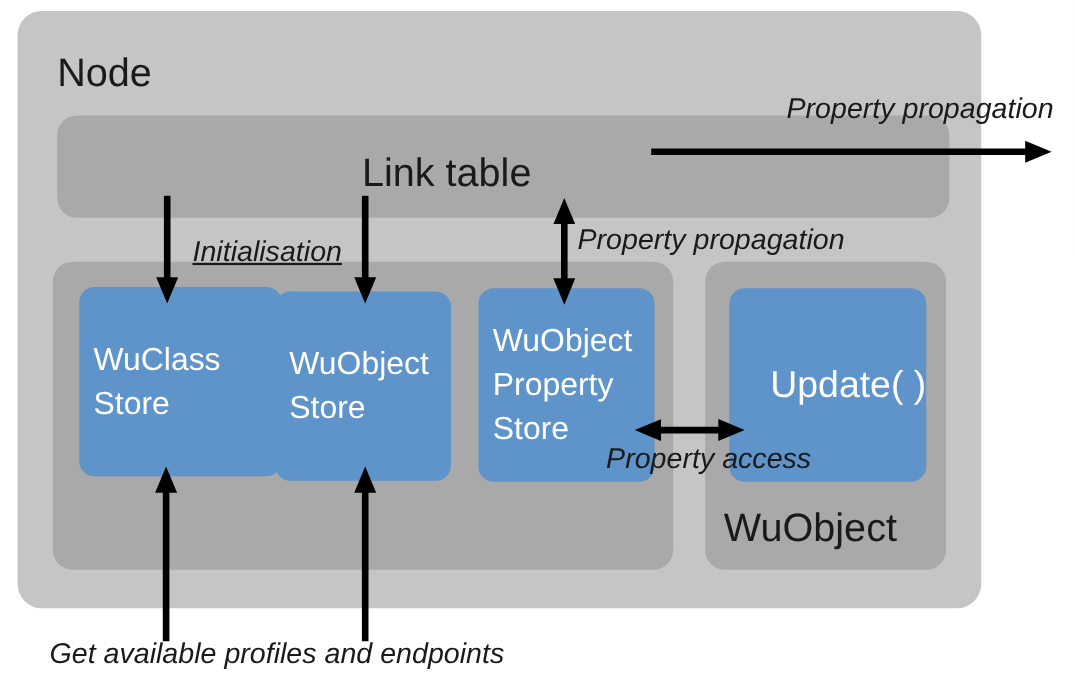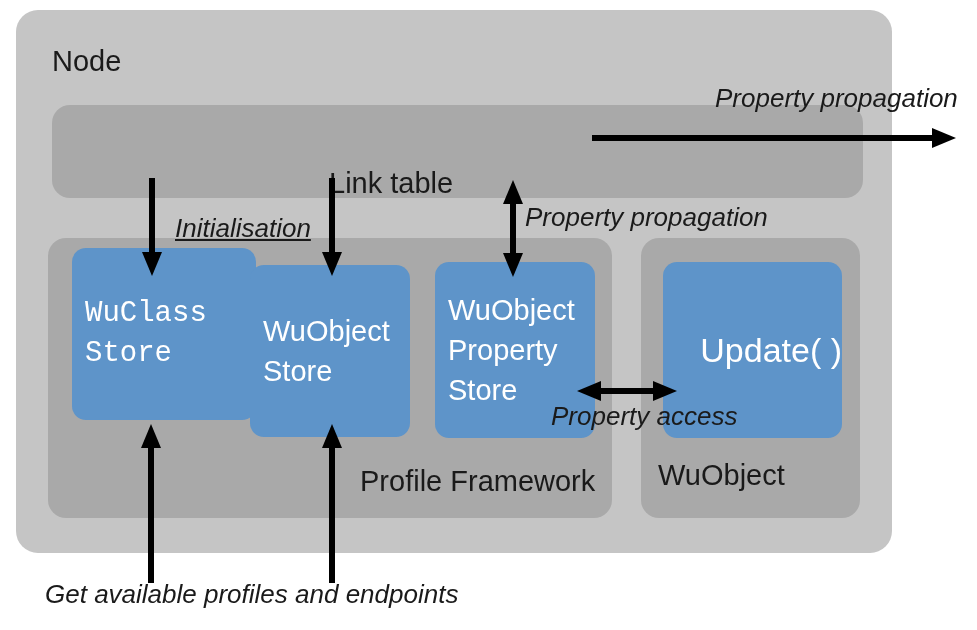--- a/index.html
+++ b/index.html
@@ -45,43 +45,43 @@
     background: var(--box-bg);
     border-radius: 14px;
     display: flex;
     align-items: center;
     color: var(--box-text);
     font-size: 29px;
     line-height: 40px;
     padding-left: 13px;
   }
   .bluebox .bluebox-label { white-space: pre-line; }
-  .bluebox.wuclass-store { left: 72px; top: 248px; width: 184px; height: 172px; font-family: Liberation Mono, monospace; }
+  .bluebox.wuclass-store { left: 72px; top: 261px; width: 184px; height: 172px; }
   .bluebox.wuobject-store { left: 250px; top: 265px; width: 160px; height: 172px; }
   .bluebox.property-store { left: 435px; top: 262px; width: 160px; height: 176px; }
   .bluebox.update-box {
     left: 663px; top: 262px; width: 179px; height: 176px;
     font-size: 34px;
     justify-content: flex-end;
     padding-left: 0;
   }
   .lbl {
-    font-size: 29px;
+    font-size: 36px;
     color: var(--text);
     white-space: nowrap;
   }
   .ann {
     font-size: 26px;
     font-style: italic;
     color: var(--text);
     white-space: nowrap;
     text-align: right;
   }
   #node-label { left: 52px; top: 45px; }
-  #link-table-label { left: 329px; top: 136px; margin-top: 31px; }
+  #link-table-label { left: 329px; top: 136px; }
   #profile-framework-label { left: 360px; top: 465px; }
   #wuobject-label { left: 658px; top: 459px; }
   #ann-prop-top { left: 715px; top: 83px; }
   #ann-initialisation { left: 175px; top: 213px; text-decoration: underline; }
   #ann-prop-mid { left: 525px; top: 202px; }
   #ann-prop-access { left: 551px; top: 401px; }
   #ann-get-available { left: 45px; top: 579px; }
   #arrow-layer {
     left: 0; top: 0; width: 977px; height: 630px;
     pointer-events: none;
@@ -98,21 +98,20 @@
 <div id="canvas">
 
   <div class="abs node-box"></div>
   <div class="abs lbl" id="node-label">Node</div>
 
   <div class="abs link-table-bar"></div>
   <div class="abs lbl" id="link-table-label">Link table</div>
 
   <div class="abs panel profile-framework"></div>
   <div class="abs panel wuobject"></div>
-  <div class="abs lbl" id="profile-framework-label">Profile Framework</div>
   <div class="abs lbl" id="wuobject-label">WuObject</div>
 
   <div class="abs bluebox wuclass-store">
     <span class="bluebox-label">WuClass
 Store</span>
   </div>
   <div class="abs bluebox wuobject-store">
     <span class="bluebox-label">WuObject
 Store</span>
   </div>

